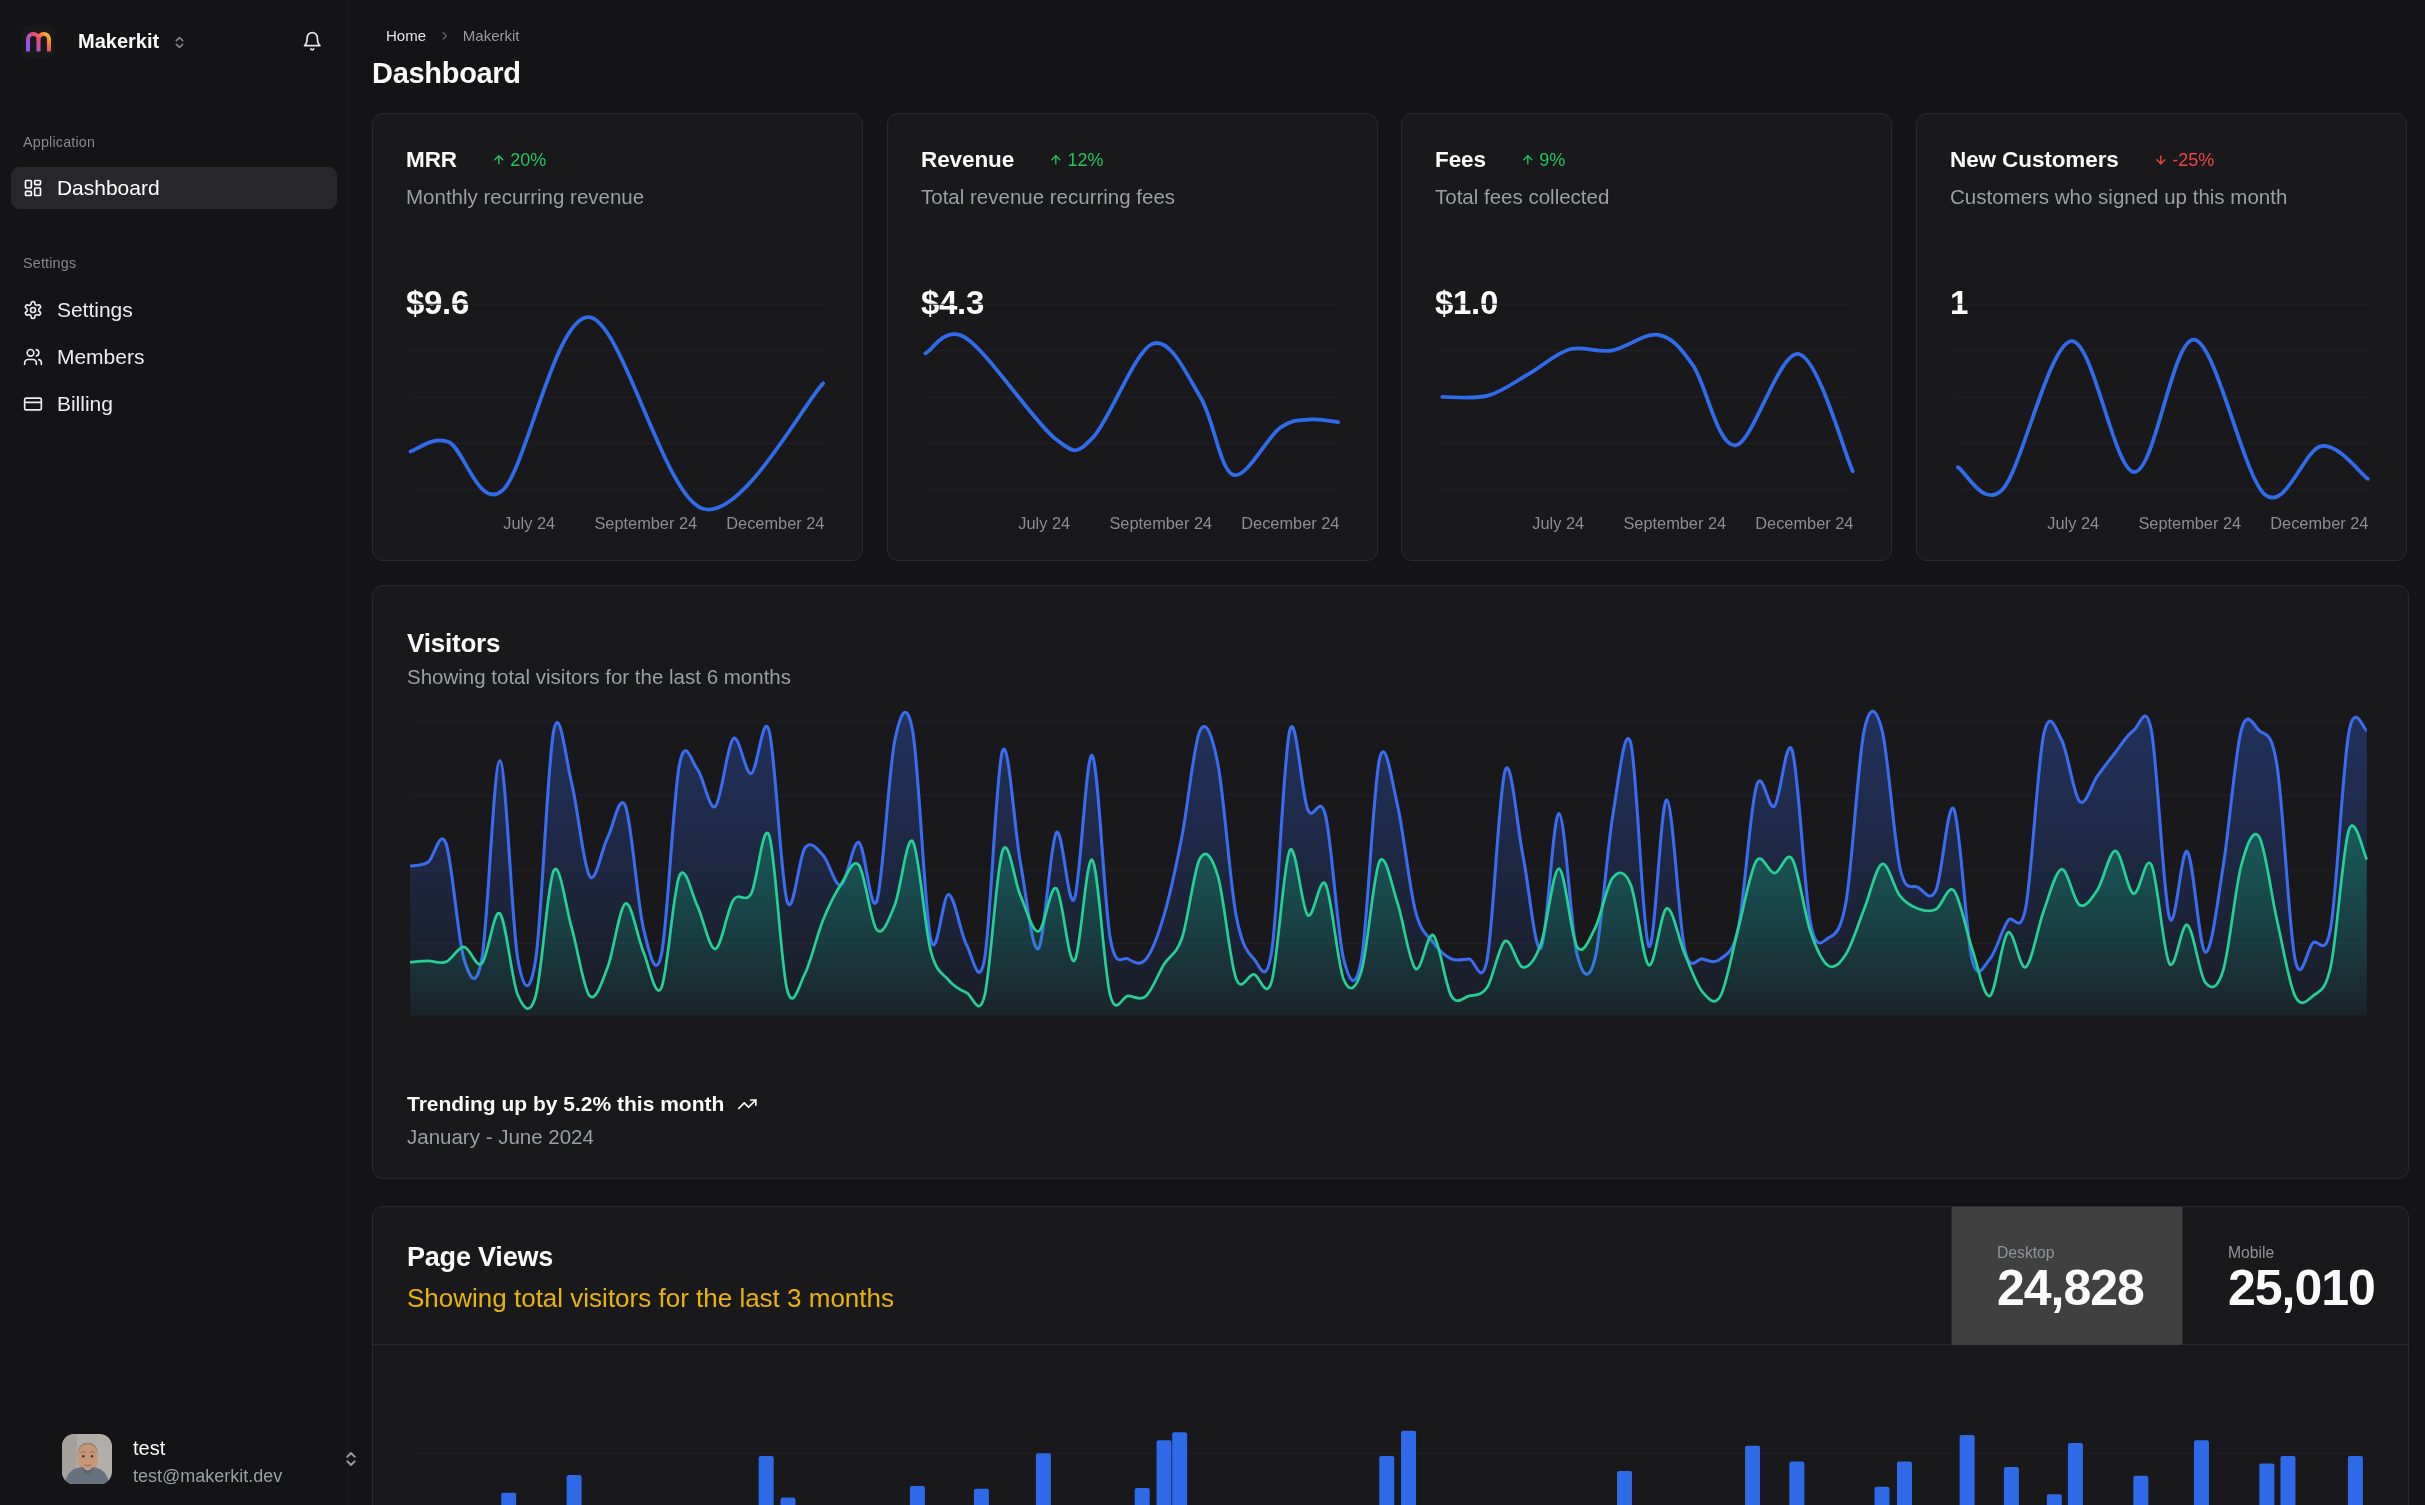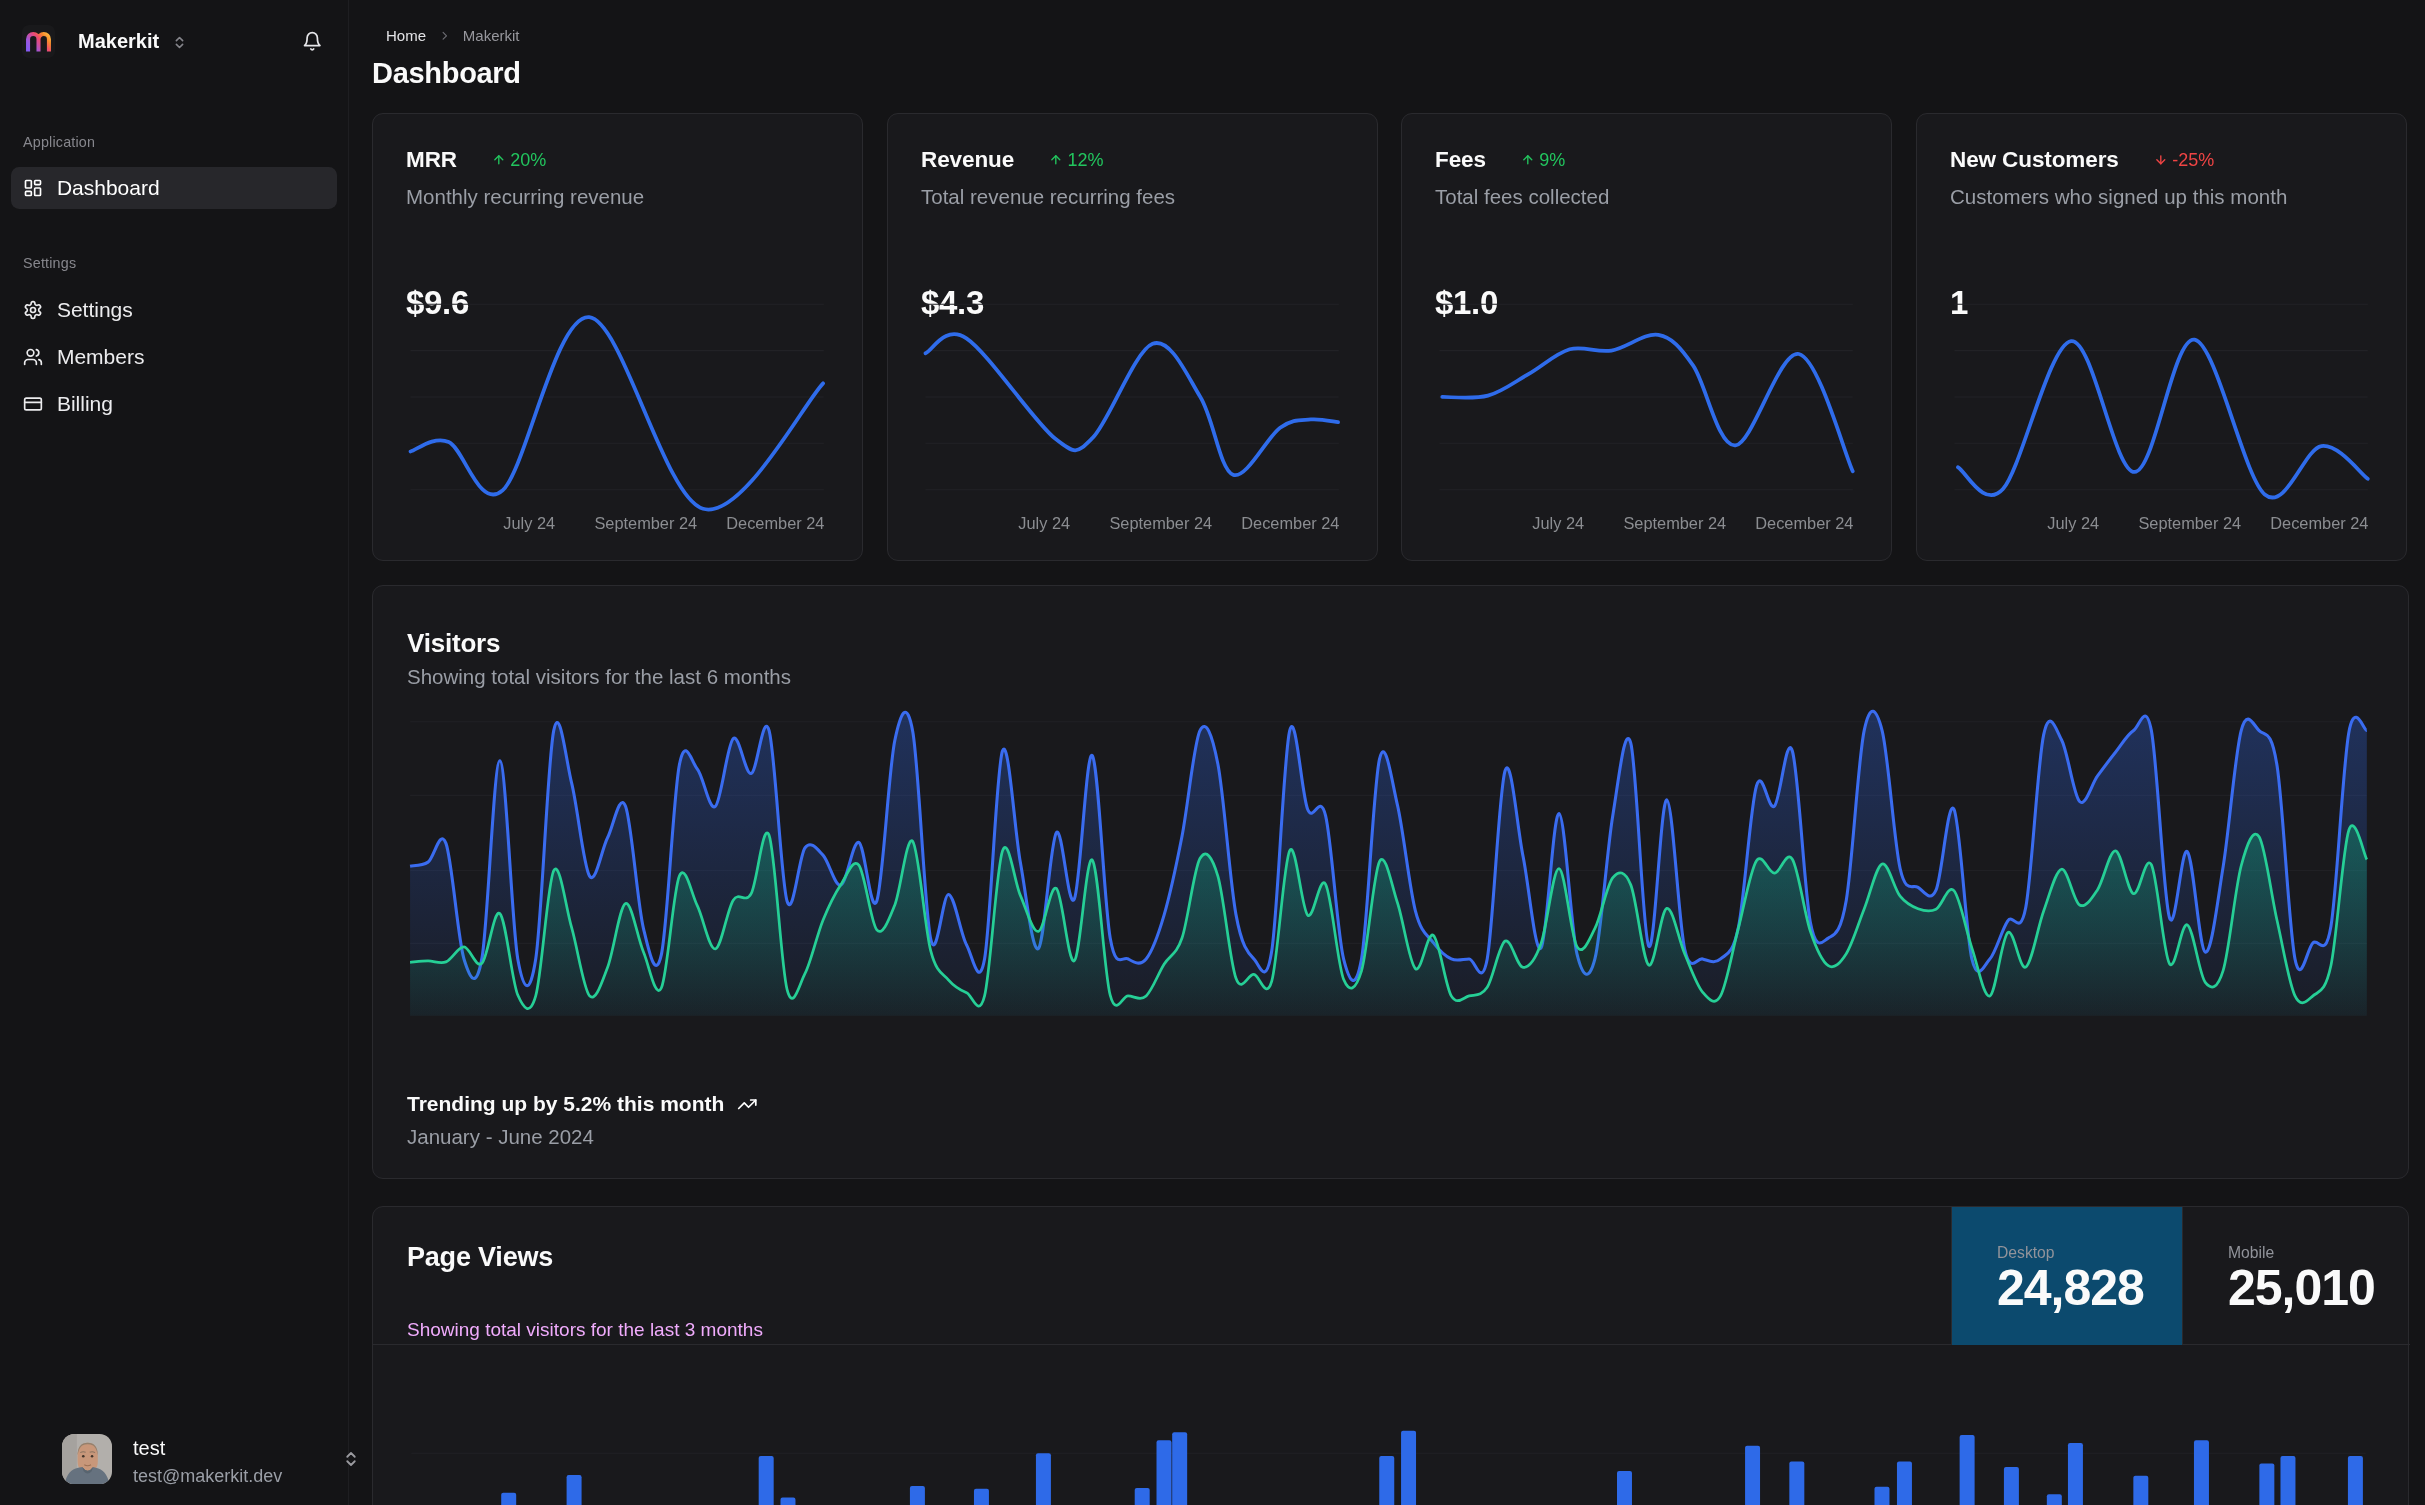--- a/index.html
+++ b/index.html
@@ -26,21 +26,21 @@
 .spark { position:absolute; left:0; top:0; }
 .vcard { top:585px; left:23px; width:2037px; height:594px; }
 .vtitle { position:absolute; left:34px; top:42px; font-size:26px; font-weight:700; letter-spacing:-0.2px; }
 .vdesc { position:absolute; left:34px; top:79px; font-size:20.5px; color:#9a9ea6; }
 .trend { position:absolute; left:34px; top:506px; font-size:21px; font-weight:600; display:flex; align-items:center; }
 .trend svg { margin-left:12.3px; }
 .range { position:absolute; left:34px; top:539px; font-size:20.5px; color:#9a9ea6; }
 .pvcard { top:1206px; left:23px; width:2037px; height:437px; border-radius:11px 11px 0 0; }
 .pvhead { position:absolute; left:0; top:0; width:2037px; height:138px; border-bottom:0.7px solid #2a2a2e; }
 .pvtitle { position:absolute; left:34px; top:35px; font-size:27px; font-weight:700; letter-spacing:-0.2px; }
-.pvdesc { position:absolute; left:34px; top:76px; font-size:19px; color:#f0abfc;margin-top:36px; }
+.pvdesc { position:absolute; left:34px; top:76px; font-size:26px; color:#eab308; }
 .statbox { position:absolute; top:0; height:138px; border-left:0.7px solid #2a2a2e; padding:37px 0 0 45px; }
 .statbox .lab { font-size:15.7px; color:#91939a; }
 .statbox .num { font-size:50px; font-weight:700; letter-spacing:-1px; margin-top:-5.5px; line-height:1.25; }
 .footer { position:absolute; left:0; top:1416px; width:349px; height:89px;margin-left:40px; }
 .avatar { position:absolute; left:22px; top:18px; width:50px; height:50px; border-radius:12.3px; overflow:hidden; }
 .uname { position:absolute; left:93px; top:20.5px; font-size:20px; color:#fafafa; }
 .uemail { position:absolute; left:93px; top:50px; font-size:18px; color:#9a9ea6; }
 </style></head>
 <body>
 <aside>
@@ -232,21 +232,21 @@
     <div class="trend">Trending up by 5.2% this month <svg width="20.5" height="20.5" viewBox="0 0 24 24" fill="none" stroke="#fff" stroke-width="2" stroke-linecap="round" stroke-linejoin="round" style="">
           <polyline points="22 7 13.5 15.5 8.5 10.5 2 17"></polyline>
           <polyline points="16 7 22 7 22 13"></polyline>
         </svg></div>
     <div class="range">January - June 2024</div>
   </div>
   <div class="card pvcard">
     <div class="pvhead">
       <div class="pvtitle">Page Views</div>
       <div class="pvdesc">Showing total visitors for the last 3 months</div>
-      <div class="statbox" style="left:1578px; width:231px; background:#0c4a6e;">
+      <div class="statbox" style="left:1578px; width:231px; background:#404040;">
         <div class="lab">Desktop</div>
           <div class="num">24,828</div>
         </div>
       <div class="statbox" style="left:1809px; width:227px;">
         <div class="lab">Mobile</div>
           <div class="num">25,010</div>
         </div>
     </div>
     <svg class="abs" style="left:0;top:138px" width="2035" height="297" viewBox="0 0 2983 436">
       <line x1="54" y1="159" x2="2923" y2="159" stroke="#202024" stroke-width="1.5"></line>

